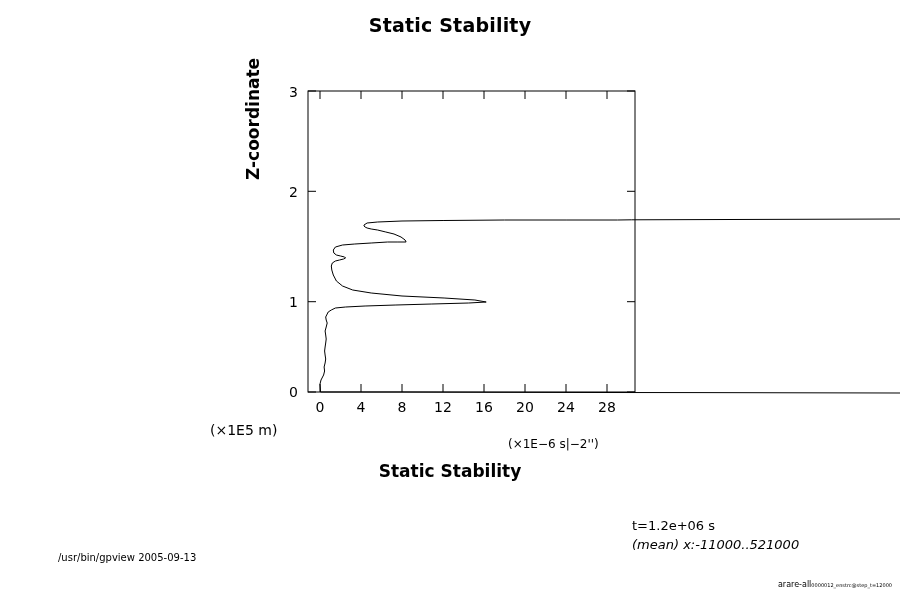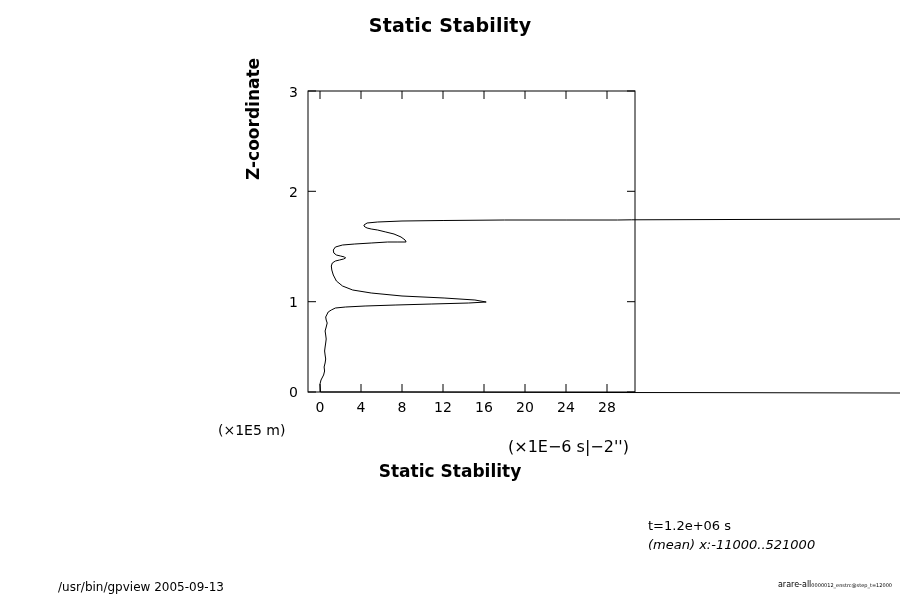--- a/index.html
+++ b/index.html
@@ -52,43 +52,43 @@
     position: absolute;
     top: 461px;
     left: 0;
     width: 900px;
     text-align: center;
     font-size: 17px;
     font-weight: bold;
   }
   .units-left {
     position: absolute;
-    left: 218px;
+    left: 210px;
     top: 422px;
     font-size: 14px;
   }
   .units-right {
     position: absolute;
     left: 508px;
     top: 437px;
-    font-size: 16px;
+    font-size: 12px;
     text-align: right;
   }
   .annot {
     position: absolute;
-    left: 648px;
+    left: 632px;
     font-size: 13px;
   }
   .annot.t1 { top: 518px; }
   .annot.t2 { top: 537px; font-style: italic; }
   .footer-left {
     position: absolute;
     left: 58px;
-    top: 580px;
-    font-size: 12px;
+    top: 552px;
+    font-size: 10px;
   }
   .footer-right {
     position: absolute;
     right: 8px;
     top: 580px;
     font-size: 8px;
     text-align: right;
     white-space: nowrap;
   }
   .footer-right .tiny {

